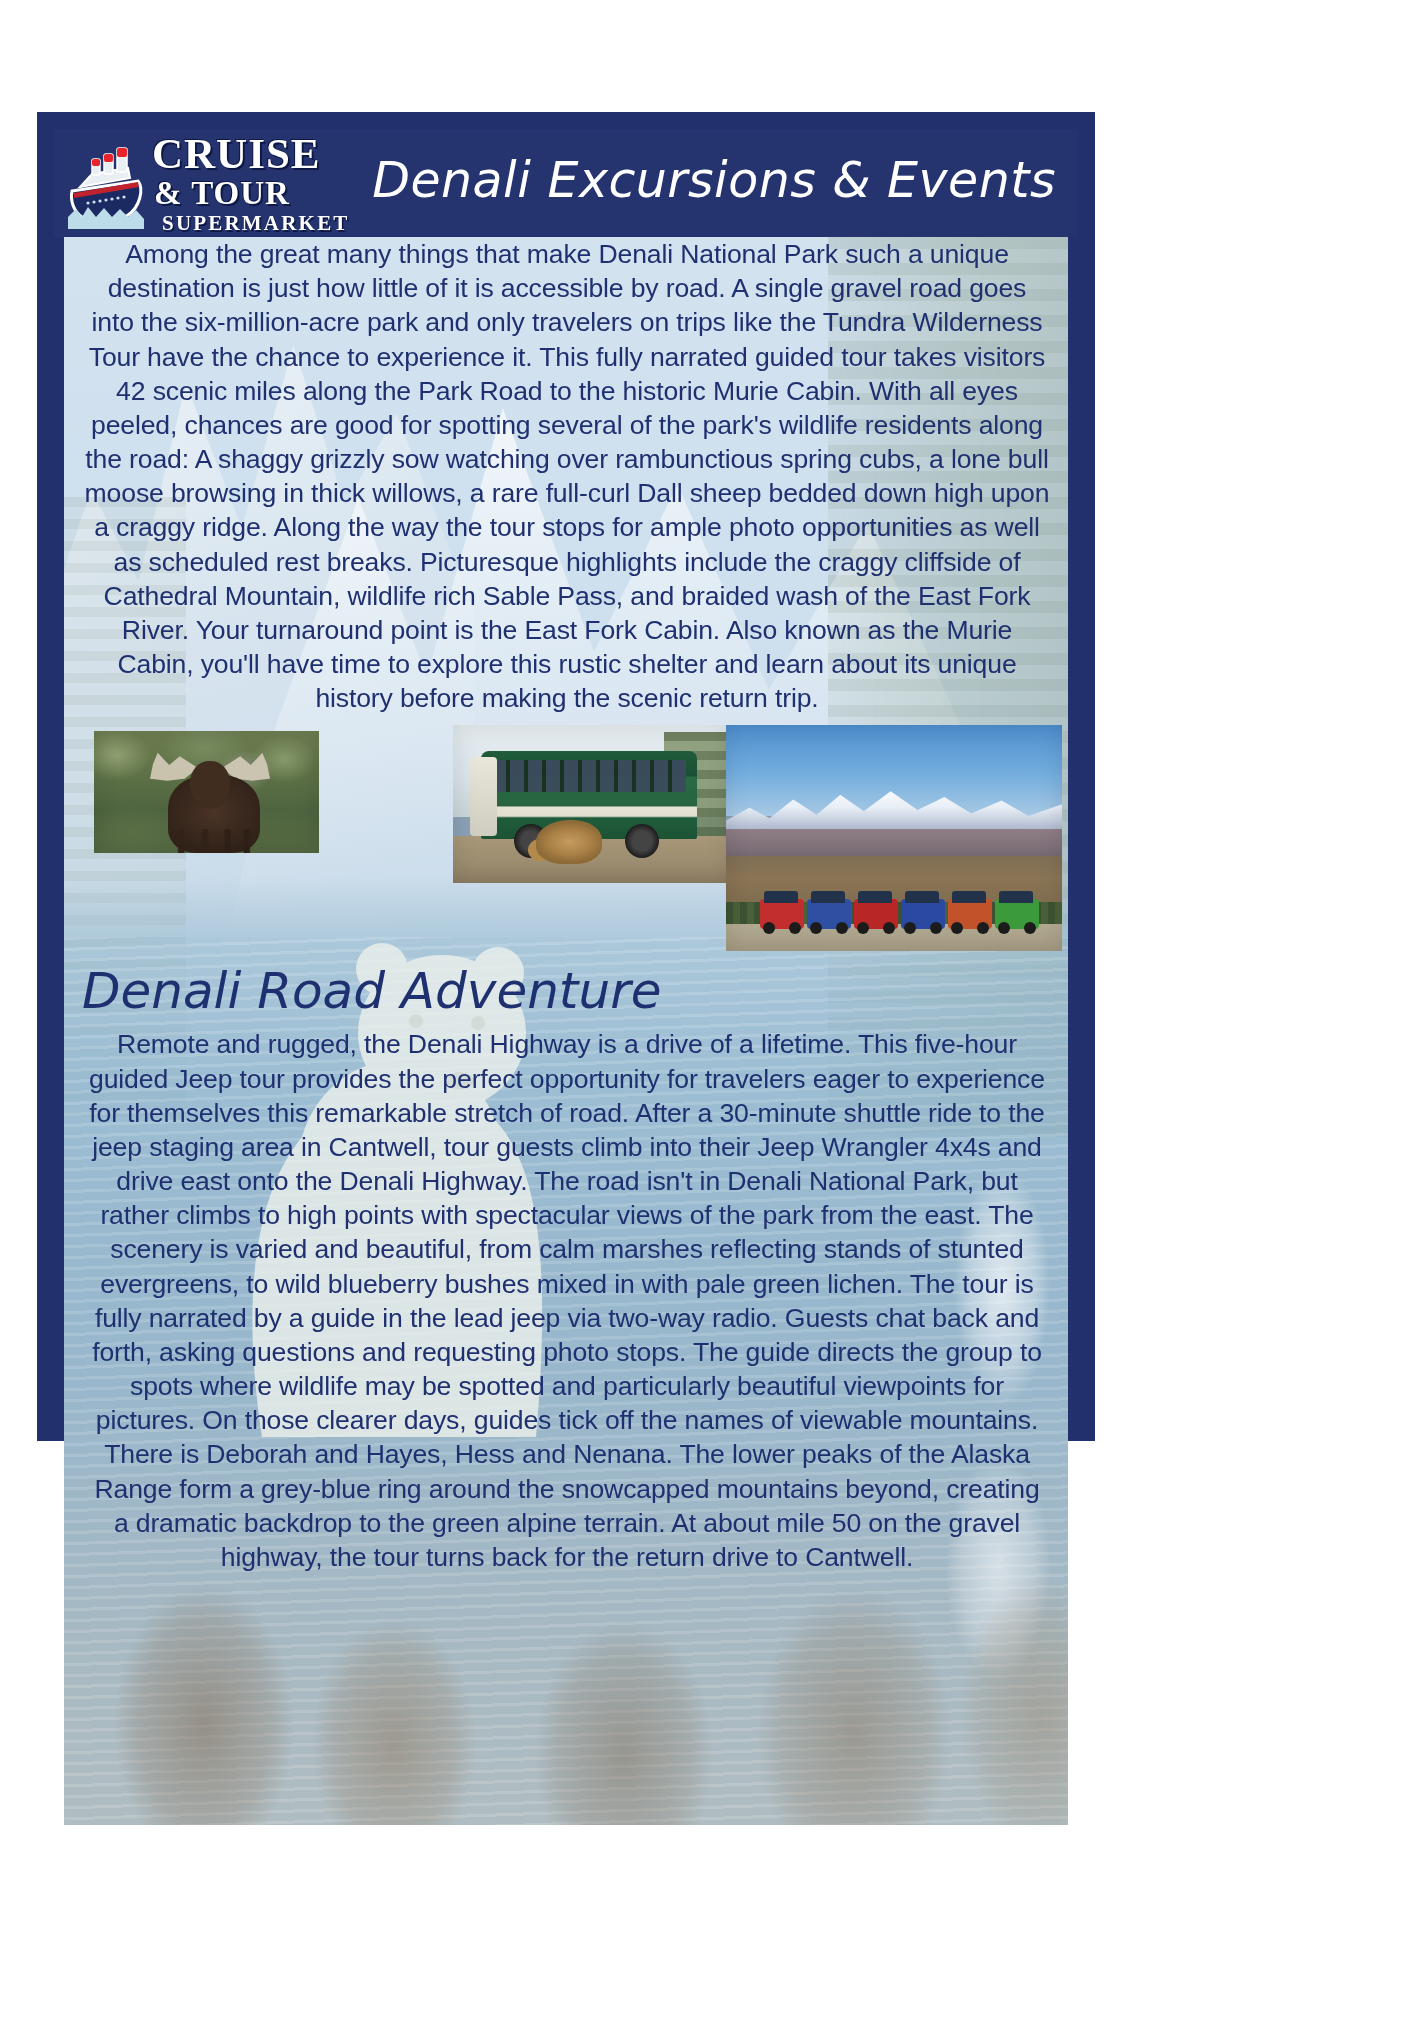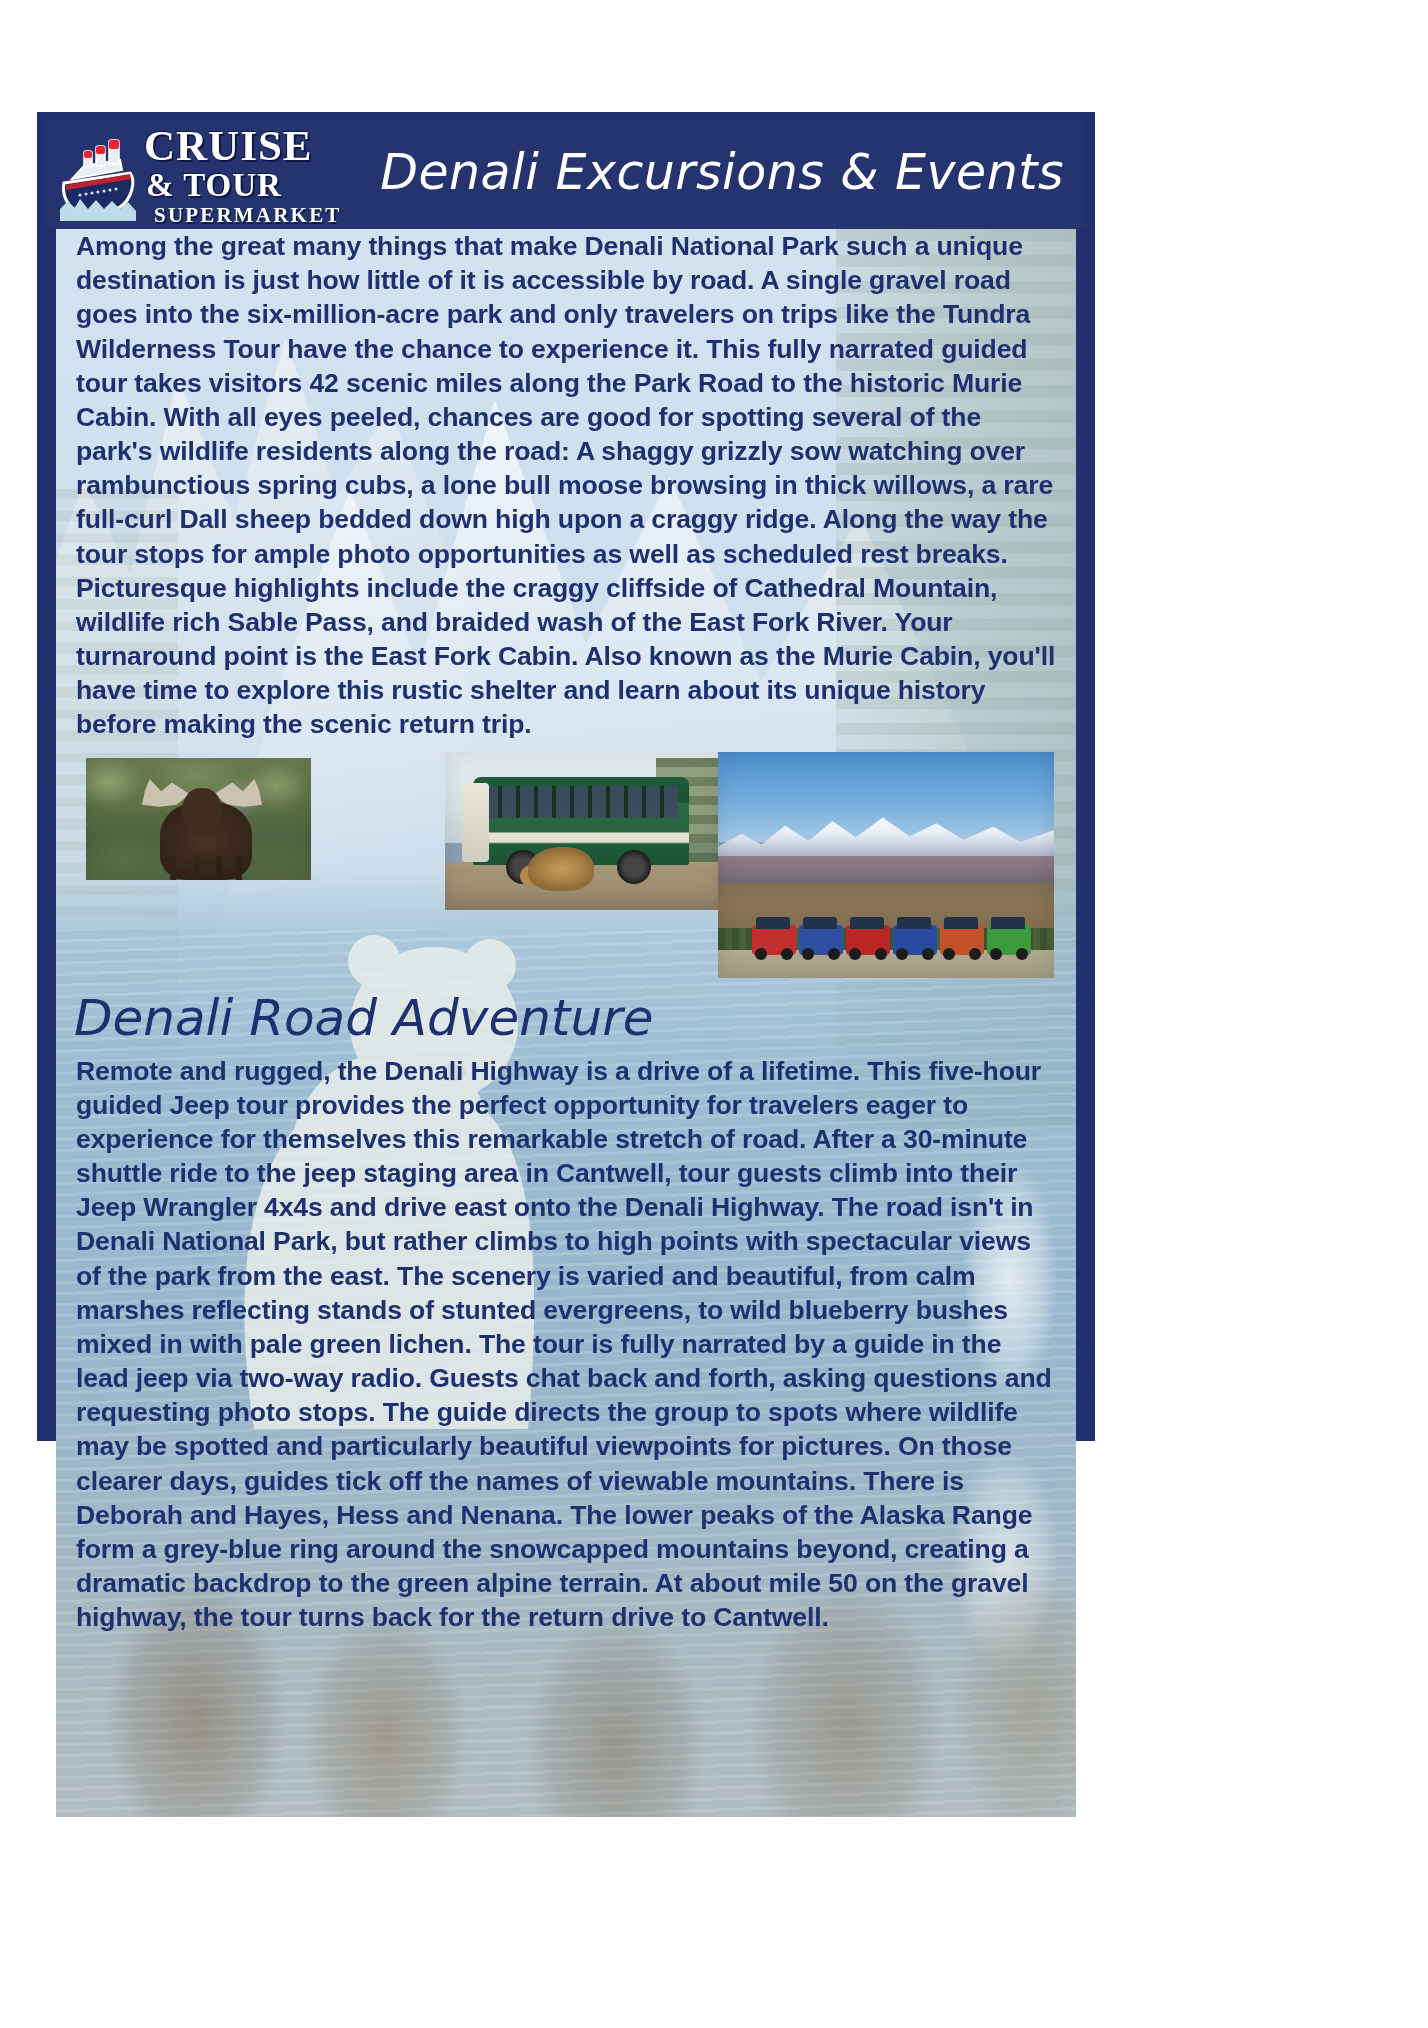--- a/index.html
+++ b/index.html
@@ -17,21 +17,21 @@
 
   
   .flyer {
     position: absolute;
     left: 38px;
     top: 113px;
     width: 1056px;
     height: 1327px;
     background: #22316e;
     box-sizing: border-box;
-    padding: 8px;
+    padding: 16px;
     box-shadow: 0 0 0 1px #22316e;
   }
 
   
   .header {
     position: relative;
     height: 108px;
     width: 100%;
     background: #25346e;
     display: flex;
@@ -239,25 +239,25 @@
     letter-spacing: 0px;
   }
   h1.section-title.second {
     margin: 6px 0 8px 0;
     padding-left: 4px;
   }
   p.body {
     margin: 0 0 0 0;
     padding: 0 4px 0 6px;
     font-family: "Liberation Sans", sans-serif;
-    font-weight: bold;
+    font-weight: normal;
     font-size: 26.6px;
     line-height: 1.285;
     color: #1f3070;
-    text-align: left;
+    text-align: center;
     letter-spacing: -0.15px;
   }
 
   
   .photo-row {
     position: relative;
     z-index: 6;
     margin-top: 10px;
     height: 232px;
   }

